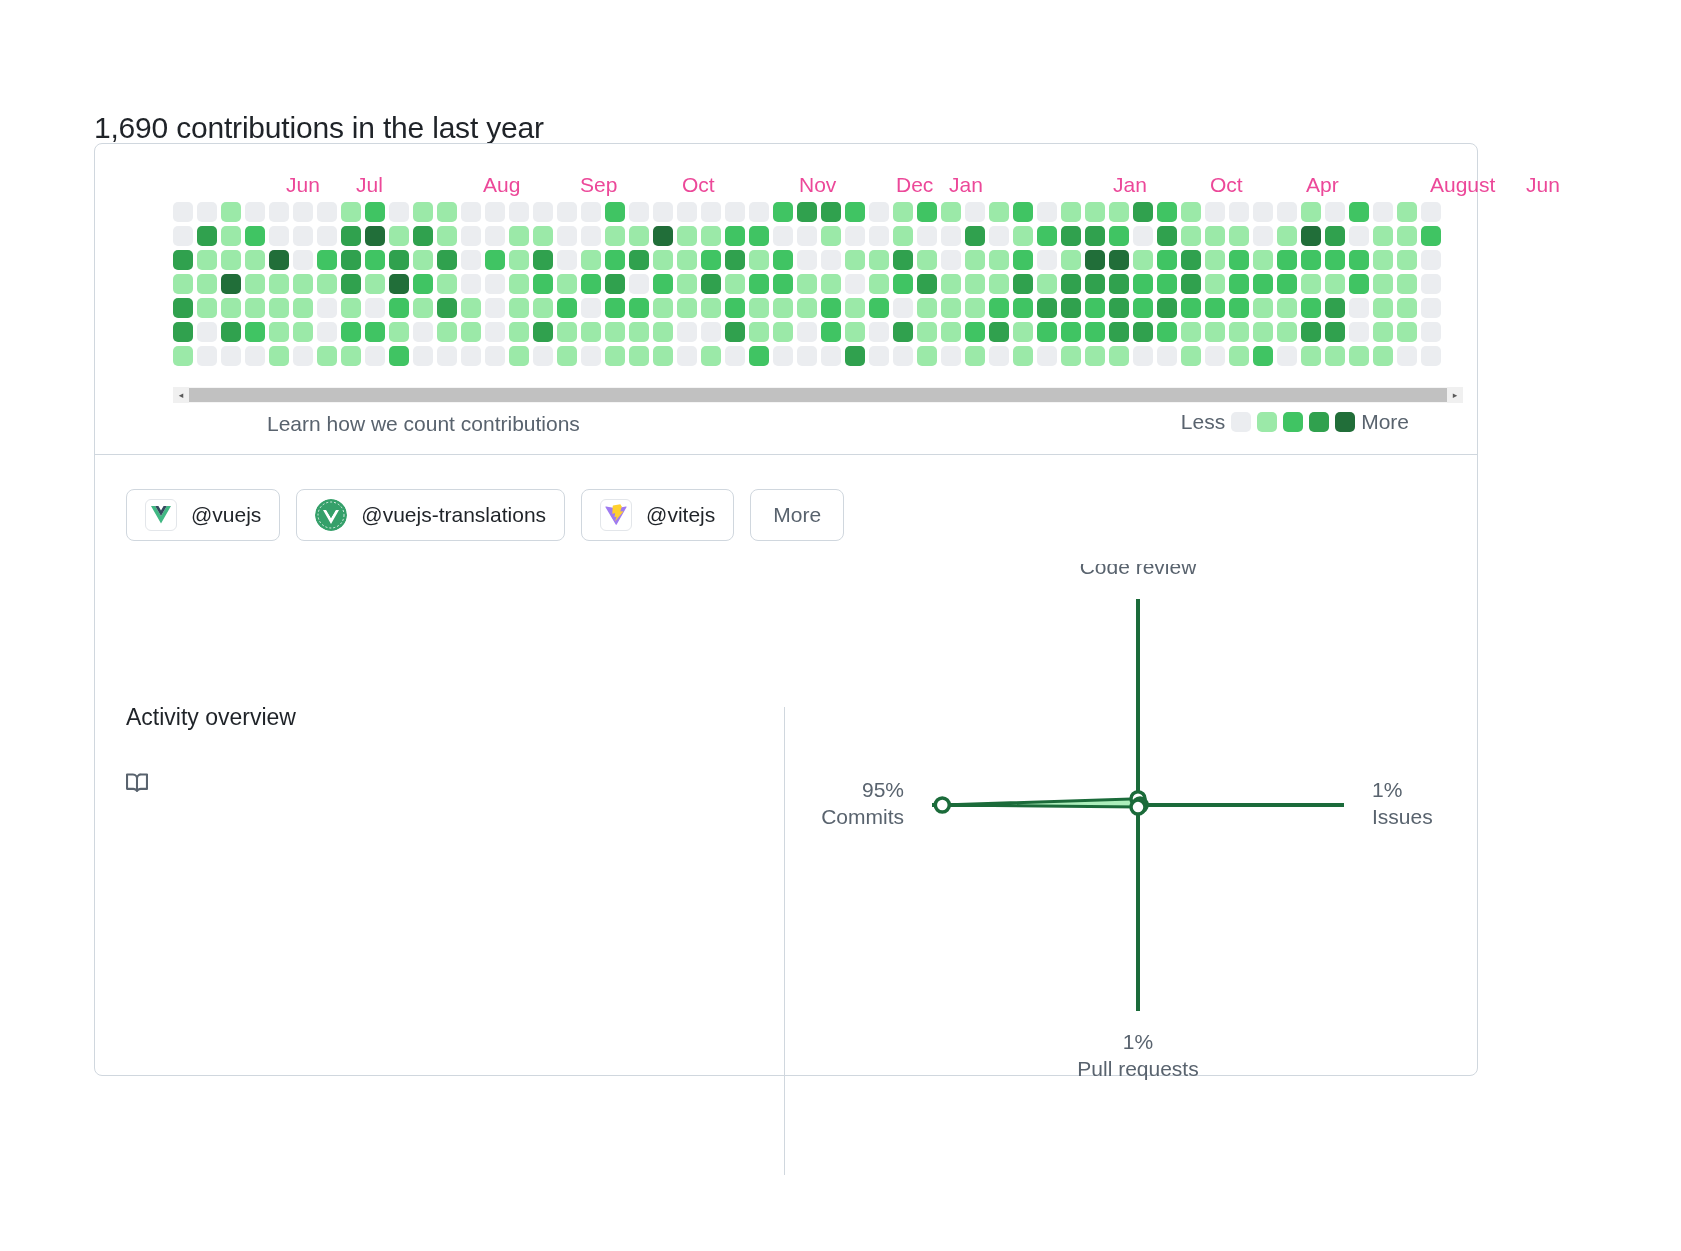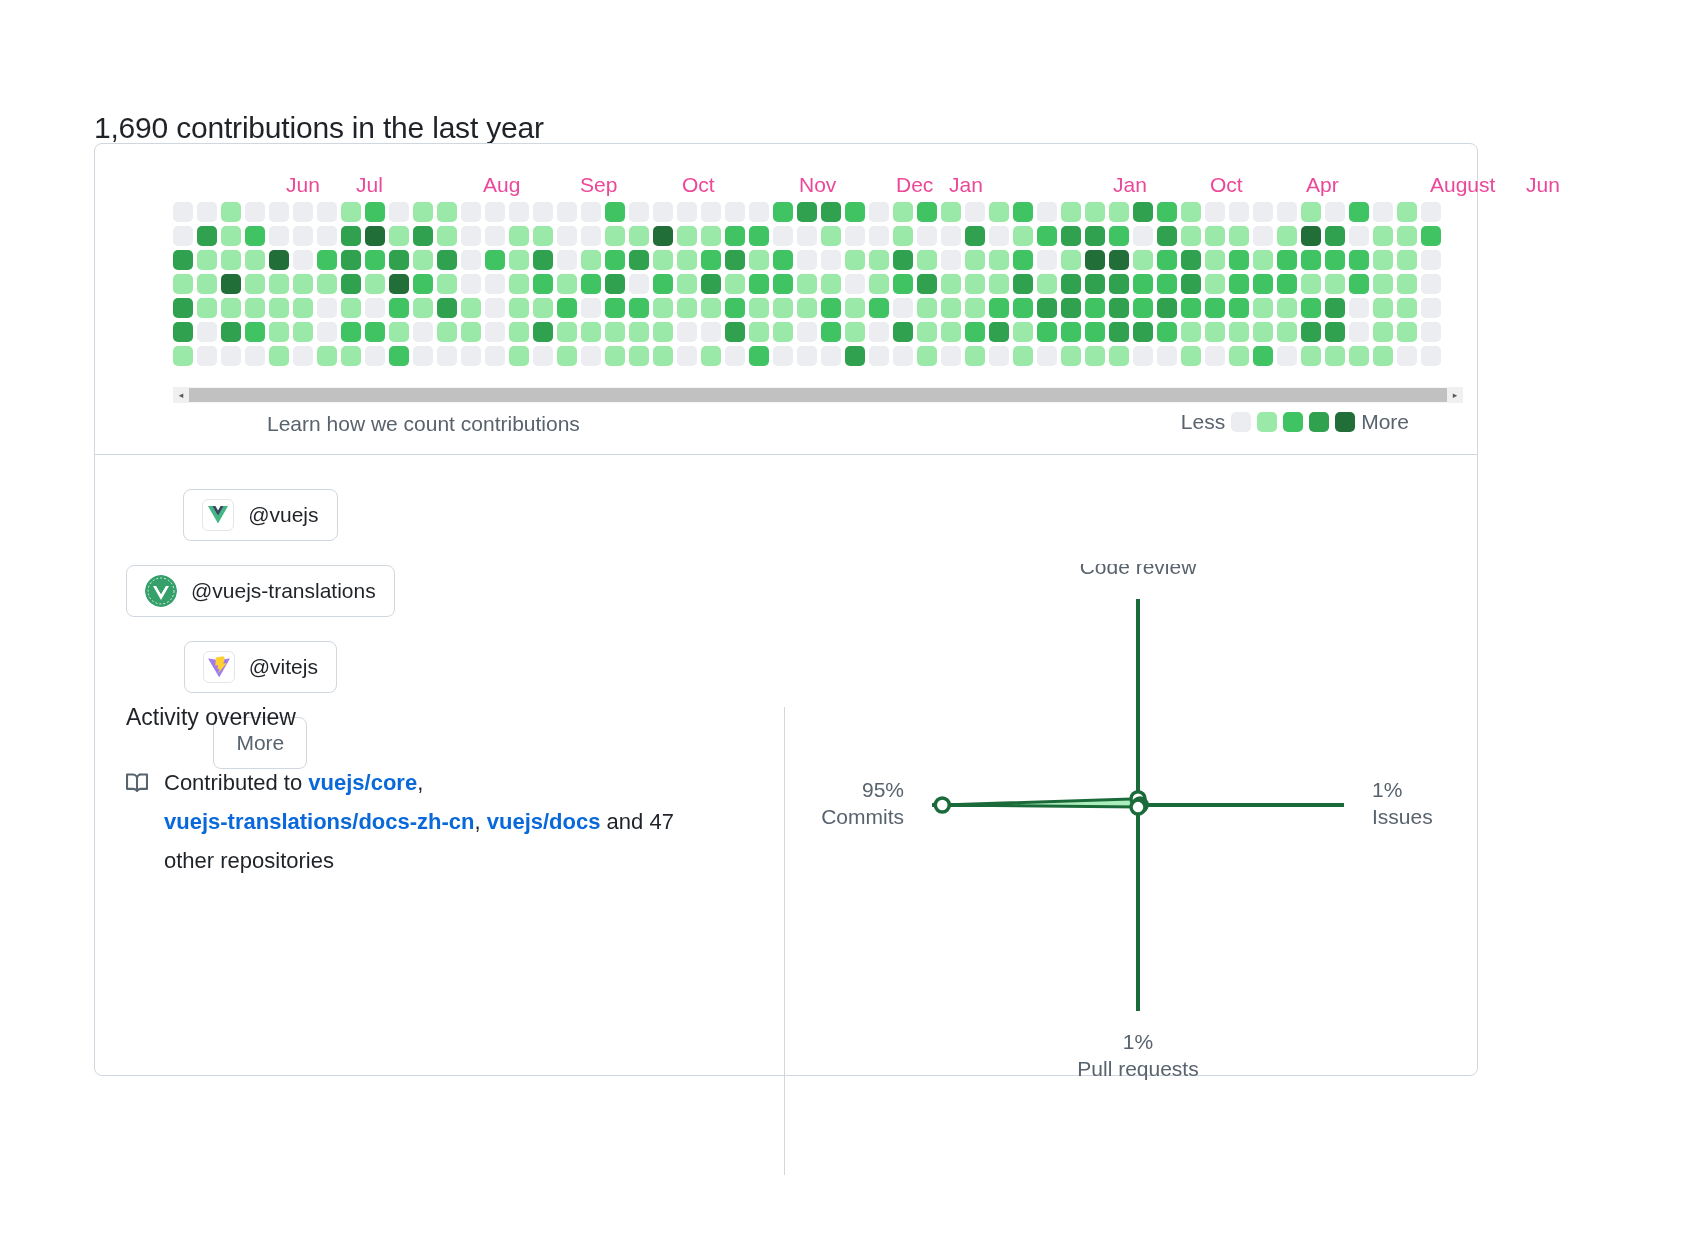--- a/index.html
+++ b/index.html
@@ -187,22 +187,21 @@
   }
   .legend-label { line-height: 20px; }
 
   
   .orgs-row {
     position: absolute;
     left: 31px;
     top: 345px;
     display: flex;
     align-items: center;
-    gap: 24px;
-    flex-direction: column;
+    gap: 16px;
   }
   .org-btn {
     display: flex;
     align-items: center;
     gap: 14px;
     height: 52px;
     padding: 0 18px;
     border: 1px solid #d0d7de;
     border-radius: 8px;
     background: #ffffff;
@@ -772,21 +771,20 @@
 
       <div class="activity-left">
         <h3 class="activity-heading">Activity overview</h3>
 
         <div class="contrib-item">
           <span class="repo-icon">
             <svg width="22" height="22" viewBox="0 0 16 16" fill="currentColor" aria-hidden="true">
               <path d="M0 1.75A.75.75 0 0 1 .75 1h4.253c1.227 0 2.317.59 3 1.501A3.743 3.743 0 0 1 11.006 1h4.245a.75.75 0 0 1 .75.75v10.5a.75.75 0 0 1-.75.75h-4.507a2.25 2.25 0 0 0-1.591.659l-.622.621a.75.75 0 0 1-1.06 0l-.622-.621A2.25 2.25 0 0 0 5.258 13H.75a.75.75 0 0 1-.75-.75Zm7.251 10.324.004-5.073-.002-2.253A2.25 2.25 0 0 0 5.003 2.5H1.5v9h3.757a3.75 3.75 0 0 1 1.994.574ZM8.755 4.75l-.004 7.322a3.752 3.752 0 0 1 1.992-.572H14.5v-9h-3.495a2.25 2.25 0 0 0-2.25 2.25Z"></path>
             </svg>
           </span>
-          <div class="contrib-text" id="contrib-text"><span>Contributed to </span><a class="repo-link" href="#">vuejs/core</a><span>, </span><br><a class="repo-link" href="#">vuejs-translations/docs-zh-cn</a><span>, </span><a class="repo-link" href="#">vuejs/docs</a><span> </span><span>and 47 other repositories</span></div>
         </div>
       </div>
 
       <div class="radar-wrap">
         <svg class="radar-svg" id="radar-svg" width="684" height="656" viewBox="0 0 684 656">
             <line x1="343" y1="241" x2="343" y2="35" stroke="#1b6b3a" stroke-width="4"></line>
             <line x1="343" y1="241" x2="549" y2="241" stroke="#1b6b3a" stroke-width="4"></line>
             <line x1="343" y1="241" x2="343" y2="447" stroke="#1b6b3a" stroke-width="4"></line>
             <line x1="343" y1="241" x2="137" y2="241" stroke="#1b6b3a" stroke-width="4"></line>
             <polygon points="343.0,234.8 345.1,241.0 343.0,243.1 147.3,241.0" fill="#aceebb" stroke="#1b6b3a" stroke-width="3"></polygon>

